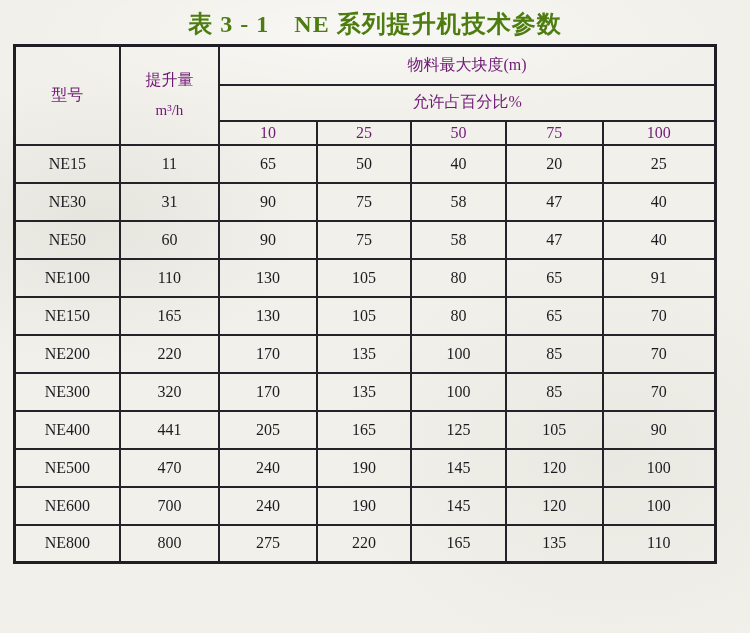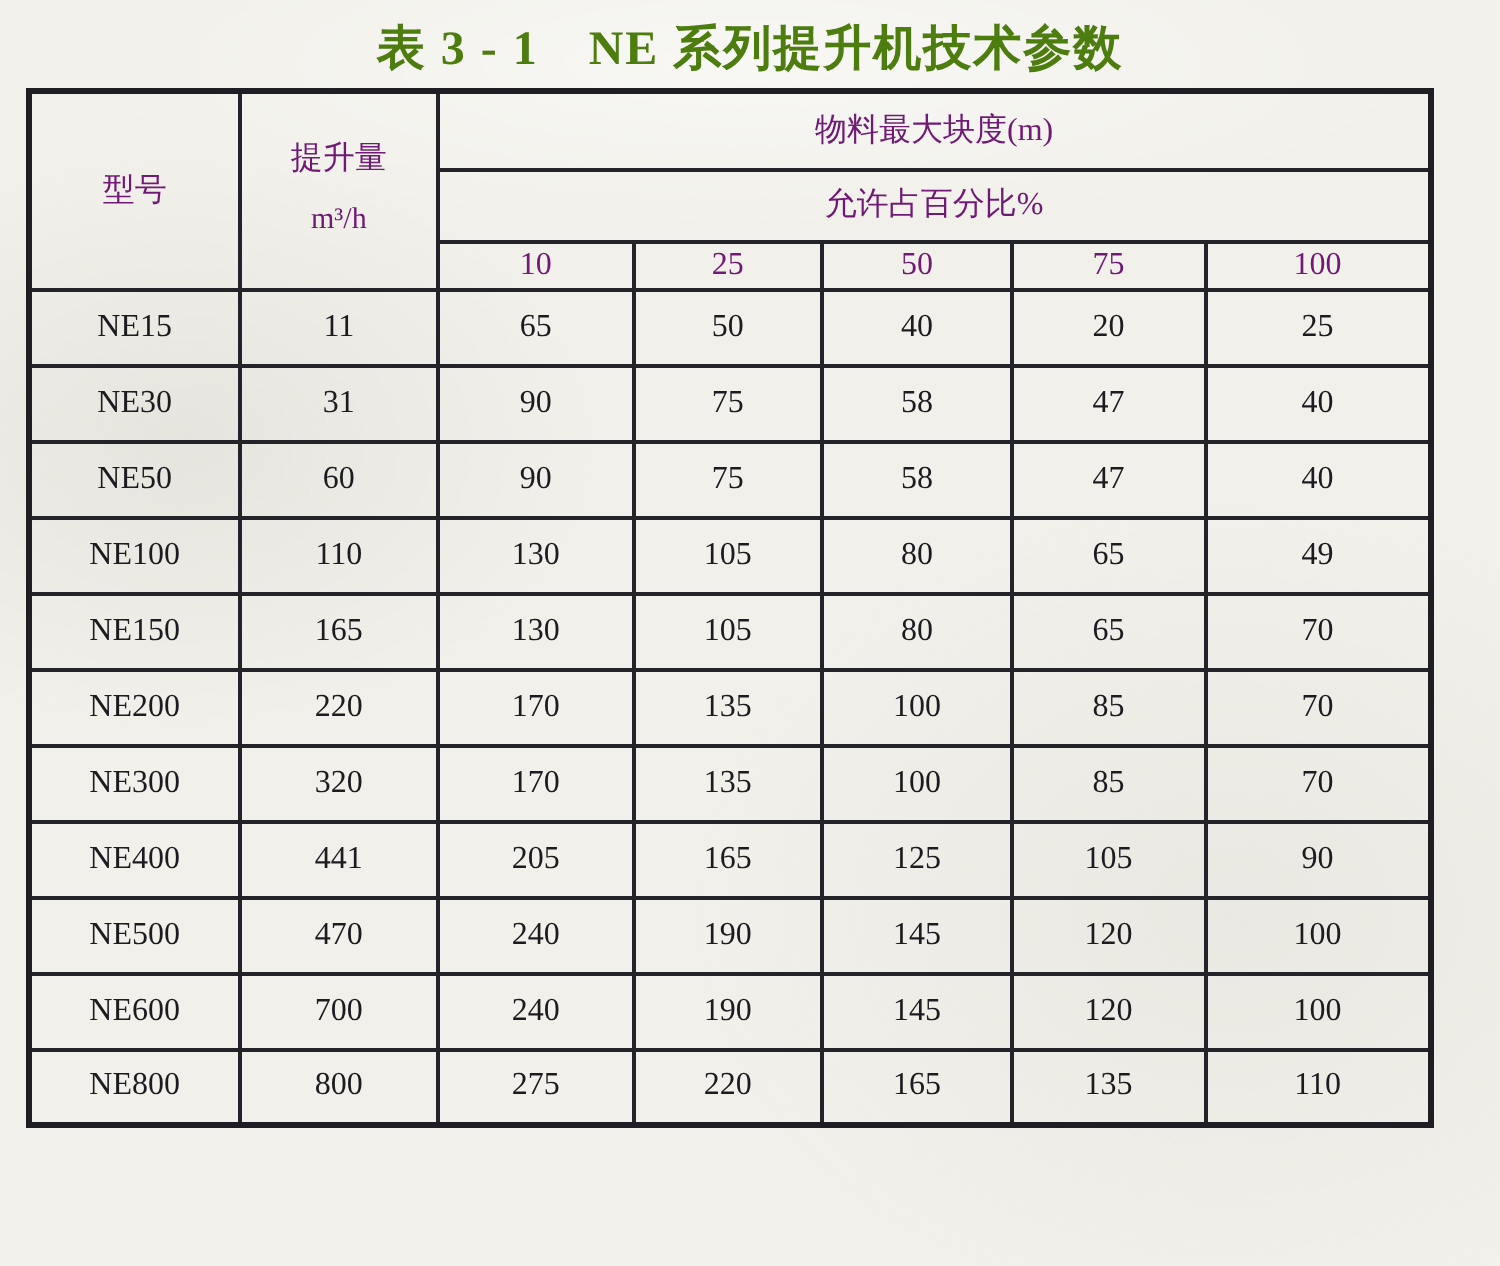--- a/index.html
+++ b/index.html
@@ -121,21 +121,21 @@
         <td>47</td>
         <td>40</td>
       </tr>
       <tr>
         <td>NE100</td>
         <td>110</td>
         <td>130</td>
         <td>105</td>
         <td>80</td>
         <td>65</td>
-        <td>49</td>
+        <td>91</td>
       </tr>
       <tr>
         <td>NE150</td>
         <td>165</td>
         <td>130</td>
         <td>105</td>
         <td>80</td>
         <td>65</td>
         <td>70</td>
       </tr>

